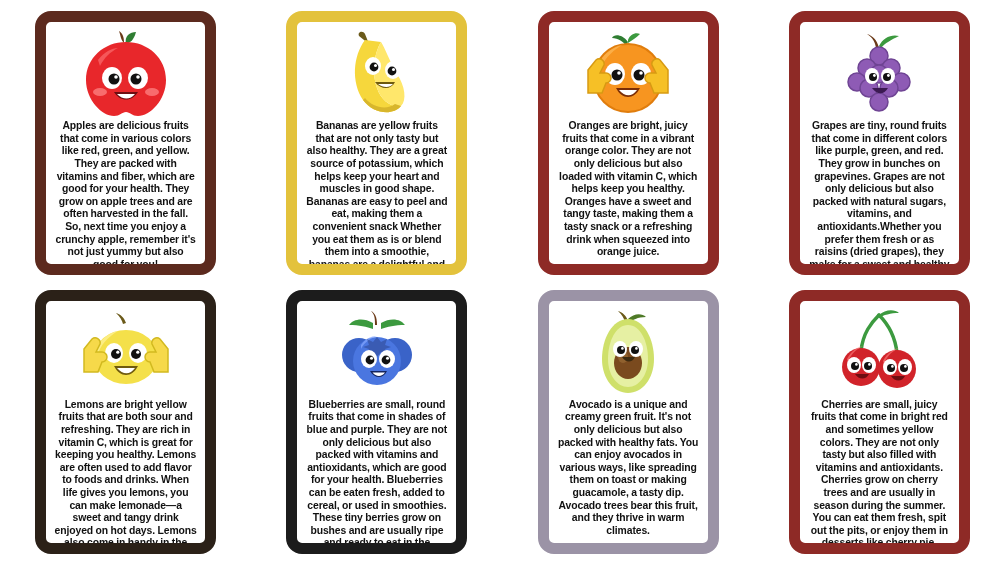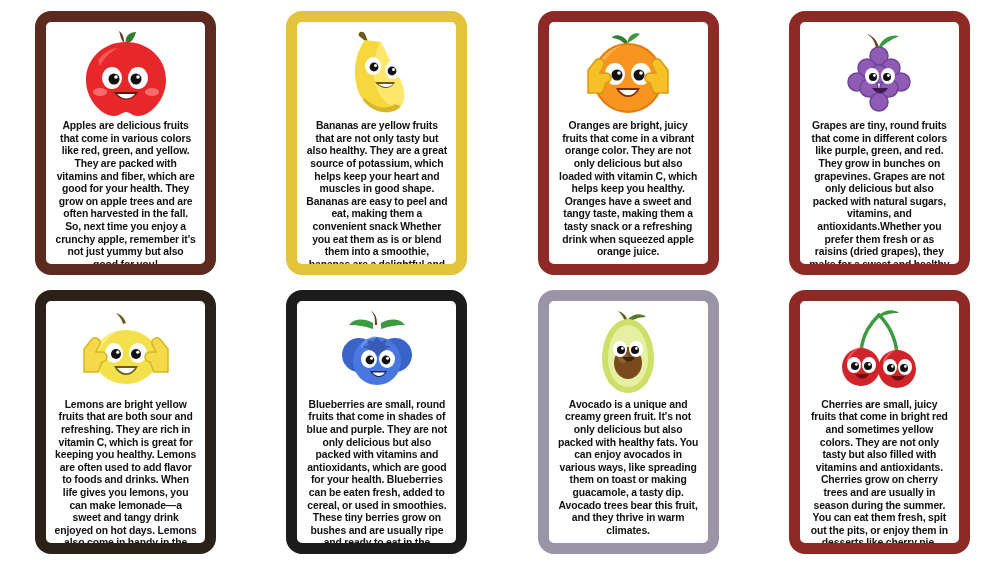--- a/index.html
+++ b/index.html
@@ -141,21 +141,21 @@
           <circle cx="71" cy="43" r="1.8" fill="#fff"></circle>
           <path d="M46 58 C52 70 64 70 70 58 Z" fill="#7a2d06"></path>
           <path d="M49 60 C55 67 62 67 67 60 Z" fill="#ffffff"></path>
           <g fill="#f6c026" stroke="#d79a12" stroke-width="1.5">
             <path d="M18 40 l8 -10 a5 5 0 0 1 8 5 l-4 8 l6 0 a5 5 0 0 1 0 10 l-4 10 l-14 0 z"></path>
             <path d="M98 40 l-8 -10 a5 5 0 0 0 -8 5 l4 8 l-6 0 a5 5 0 0 0 0 10 l4 10 l14 0 z"></path>
           </g>
         </svg>
       </div>
       <div class="desc">
-          <span>Oranges are bright, juicy fruits that come in a vibrant orange color. They are not only delicious but also loaded with vitamin C, which helps keep you healthy. Oranges have a sweet and tangy taste, making them a tasty snack or a refreshing drink when squeezed apple orange juice.</span>
+          <span>Oranges are bright, juicy fruits that come in a vibrant orange color. They are not only delicious but also loaded with vitamin C, which helps keep you healthy. Oranges have a sweet and tangy taste, making them a tasty snack or a refreshing drink when squeezed into orange juice.</span>
         </div>
     </div>
   </div>
 
   <div class="cell">
     <div class="card" style="border-color:#8e2a26">
       <div class="art">
         <svg width="104" height="88" viewBox="0 0 104 88">
           <path d="M52 18 C50 10 46 6 40 4 C46 8 48 12 49 18 Z" fill="#6b3a18"></path>
           <path d="M52 16 C56 8 64 4 72 6 C64 10 58 13 54 18 Z" fill="#3c9a3f"></path>

